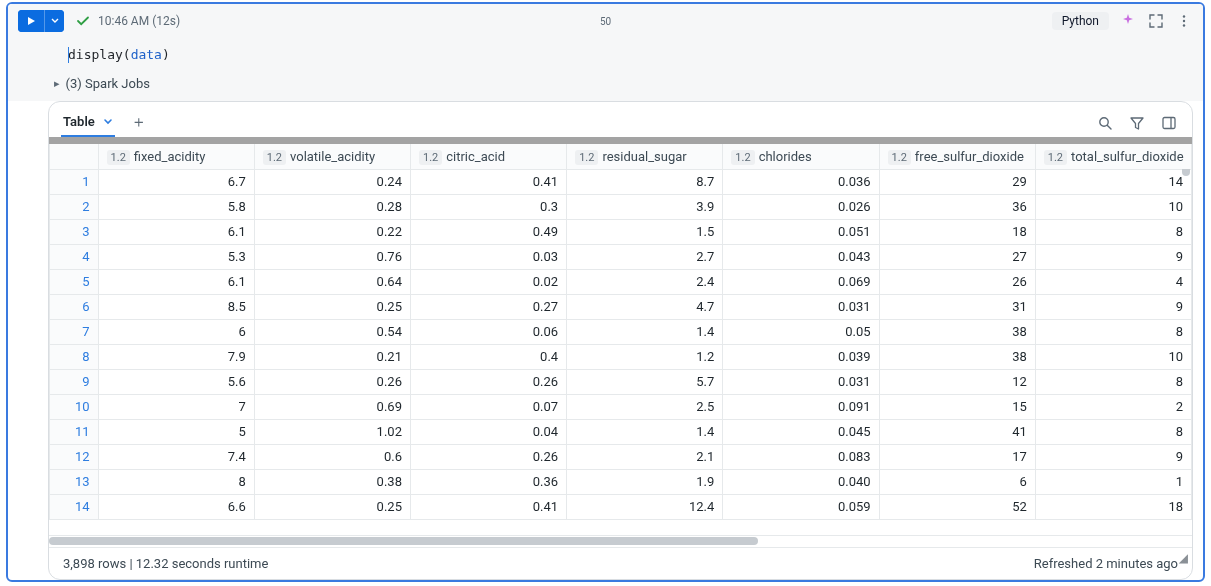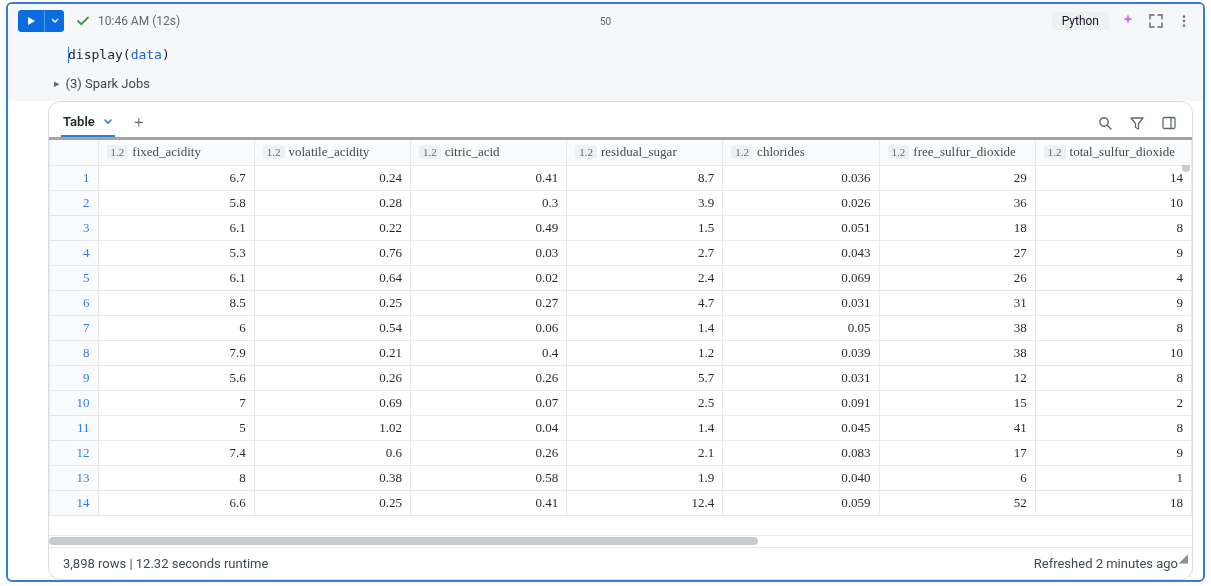--- a/index.html
+++ b/index.html
@@ -124,25 +124,24 @@
   .tab-active {
     font-weight: 600;
     padding: 6px 2px;
     border-bottom: 2px solid #2e7de0;
     display:flex; align-items:center; gap:8px;
   }
   .tab-caret { color:#2e7de0; font-size:11px;}
   .tab-add { color:#5d6a76; font-size:16px; cursor:pointer; padding:4px;}
   .tabs-right { margin-left:auto; display:flex; gap:14px; align-items:center; padding-right:6px;}
   .table-wrap {
-    border-top: 3px solid #a3a3a3;
+    border-top: 7px solid #a3a3a3;
     overflow:auto;
     flex:1;
     position:relative;
-    font-family:Liberation Serif, serif;
   }
   table {
     border-collapse: collapse;
     width: 100%;
     table-layout:fixed;
   }
   th, td {
     border: 1px solid #e6e9eb;
     border-top:none;
     font-size: 13px;
@@ -420,21 +419,21 @@
               <td class="col">0.26</td>
               <td class="col">2.1</td>
               <td class="col">0.083</td>
               <td class="col">17</td>
               <td class="col">9</td>
             </tr>
             <tr>
               <td class="rownum">13</td>
               <td class="col">8</td>
               <td class="col">0.38</td>
-              <td class="col">0.58</td>
+              <td class="col">0.36</td>
               <td class="col">1.9</td>
               <td class="col">0.040</td>
               <td class="col">6</td>
               <td class="col">1</td>
             </tr>
             <tr>
               <td class="rownum">14</td>
               <td class="col">6.6</td>
               <td class="col">0.25</td>
               <td class="col">0.41</td>

